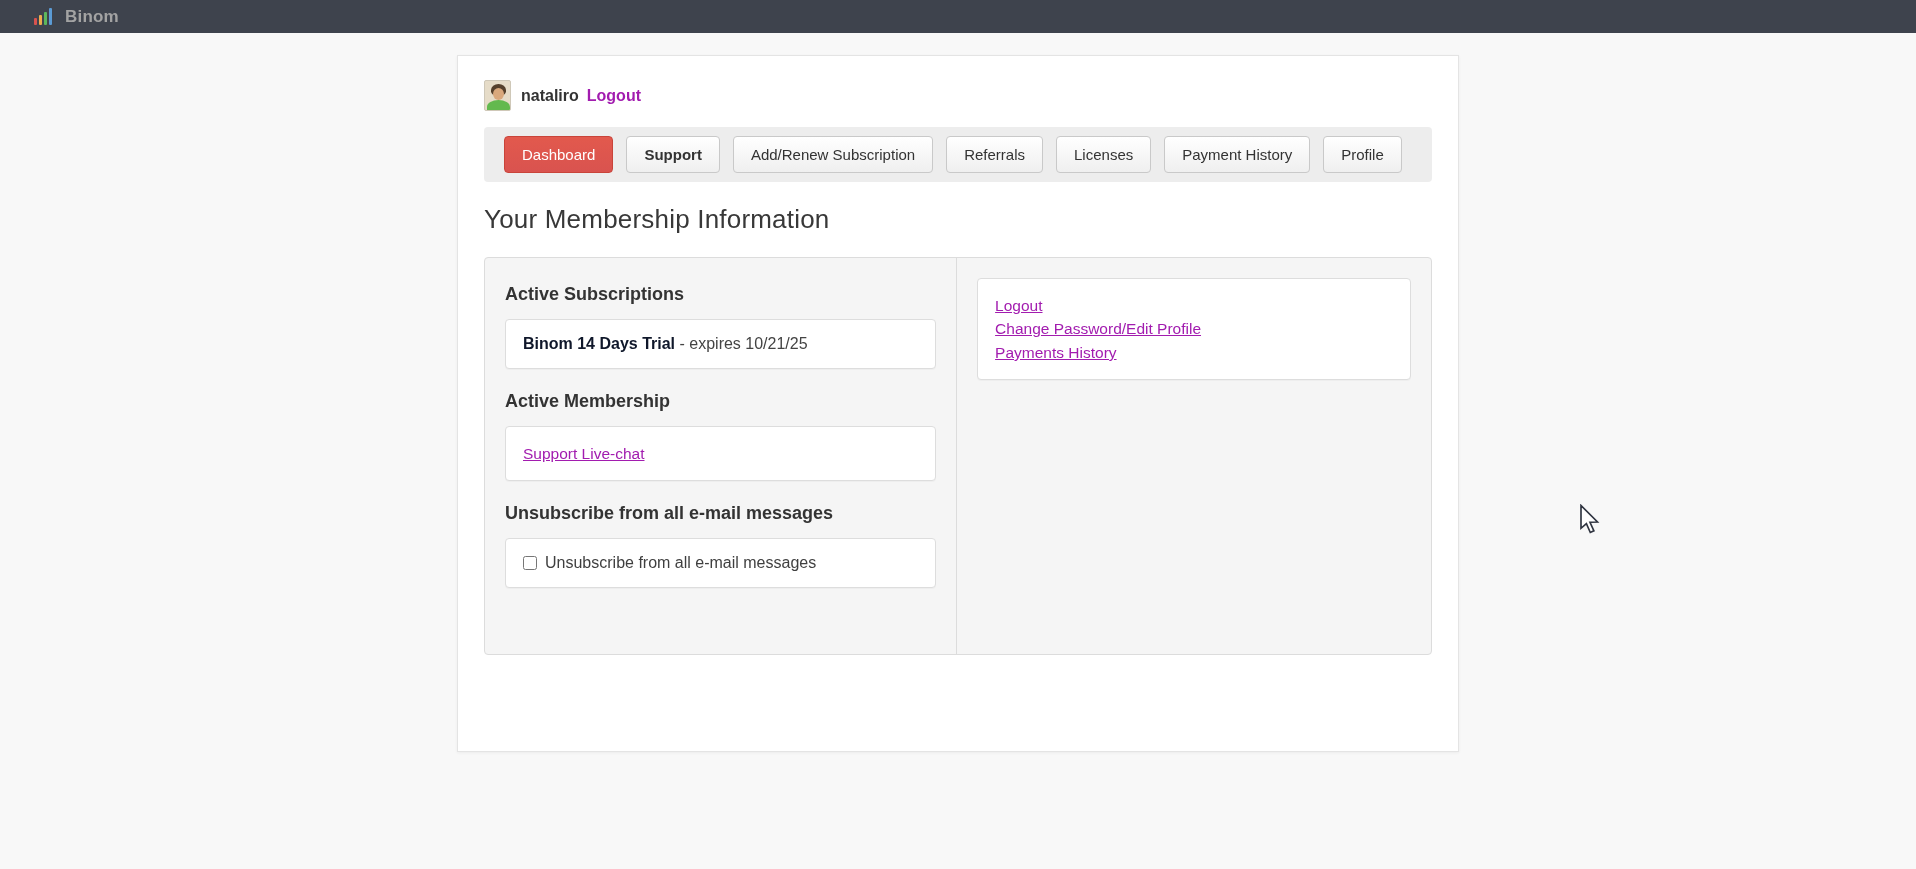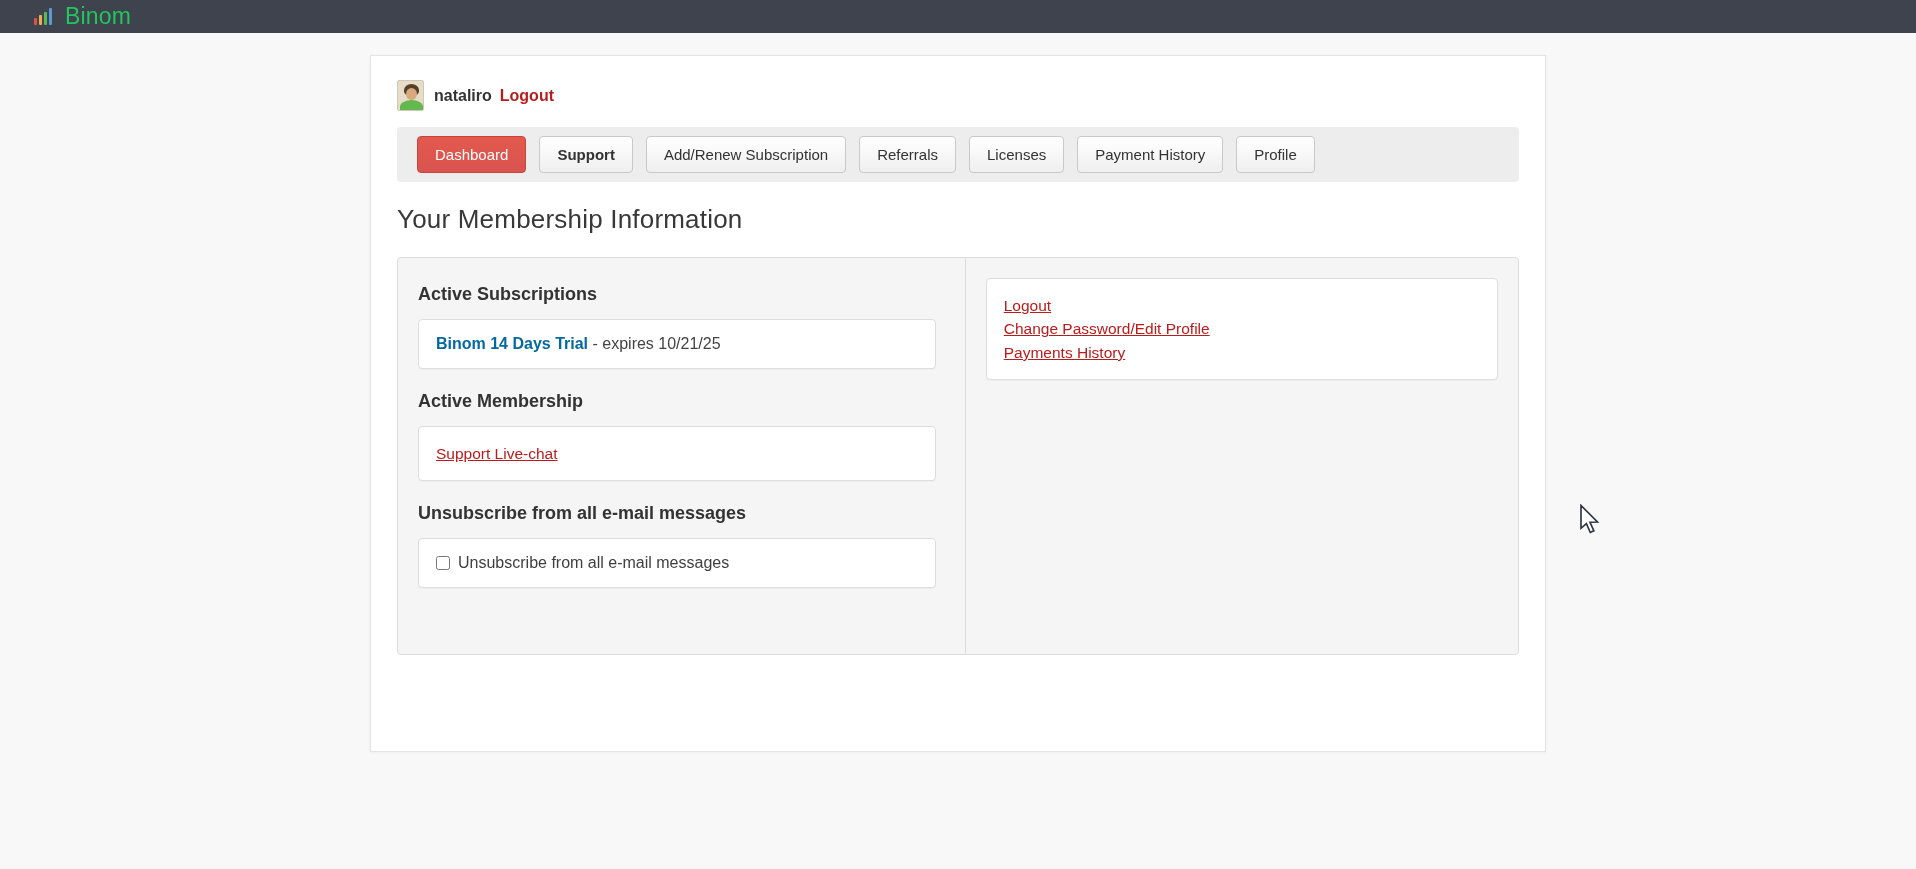--- a/index.html
+++ b/index.html
@@ -19,25 +19,25 @@
     display: flex;
     align-items: center;
     padding-left: 34px;
   }
   .brand-icon { width: 21px; height: 17px; display: flex; align-items: flex-end; gap: 2px; margin-right: 10px; }
   .brand-icon i { display: block; width: 3px; border-radius: 1px; }
   .brand-icon .b1 { height: 7px;  background: #d9534f; }
   .brand-icon .b2 { height: 10px; background: #f0ad4e; }
   .brand-icon .b3 { height: 13px; background: #5cb85c; }
   .brand-icon .b4 { height: 17px; background: #5b9bd5; }
-  .brand-name { color: #22c55e; font-size: 23px; font-weight: 400; letter-spacing: .2px; }
+  .brand-name { color: #a3a3a3; font-size: 17px; font-weight: 700; letter-spacing: .2px; }
 
   
   .card {
-    width: 1176px;
+    width: 1002px;
     margin: 22px auto 0;
     min-height: 697px;
     background: #ffffff;
     border: 1px solid #e4e4e4;
     box-shadow: 0 1px 3px rgba(0,0,0,.05);
     padding: 20px 26px 58px;
   }
 
   
   .user-row { display: flex; align-items: center; margin: 4px 0 16px; }
@@ -86,46 +86,45 @@
   
   .alert {
     background: #fbf8c8;
     border: 1px solid #f2ecab;
     border-radius: 4px;
     padding: 10px 16px;
     font-size: 15.5px;
     color: #333;
     margin-bottom: 16px;
   }
-  a { color: #b91c1c; }
+  a { color: #a21caf; }
   .alert a { text-decoration: underline; }
 
   
   .panel {
     background: #f5f5f5;
     border: 1px solid #dcdcdc;
     border-radius: 4px;
     display: flex;
     min-height: 398px;
-    gap: 9px;
   }
   .panel-col-left  { width: 49.8%; padding: 20px; }
   .panel-col-right { flex: 1; padding: 20px; border-left: 1px solid #dcdcdc; }
 
   .section-title { font-size: 18px; font-weight: bold; color: #333; margin: 6px 0 14px; }
 
   .white-card {
     background: #ffffff;
     border: 1px solid #dddddd;
     border-radius: 4px;
     padding: 15px 17px;
     margin-bottom: 22px;
     box-shadow: 0 1px 1px rgba(0,0,0,.03);
   }
-  .sub-name { font-weight: bold; font-size: 16px; color: #0369a1; }
+  .sub-name { font-weight: bold; font-size: 16px; color: #0f172a; }
   .sub-rest { font-size: 16px; color: #444; }
 
   .link-list { list-style: none; }
   .link-list li { line-height: 1.45; }
   .link-list a { font-size: 15.5px; text-decoration: underline; }
 
   .checkbox-row { display: flex; align-items: center; font-size: 16px; color: #3f3f3f; }
   .checkbox-row input { width: 14px; height: 14px; margin-right: 8px; }
 
   

